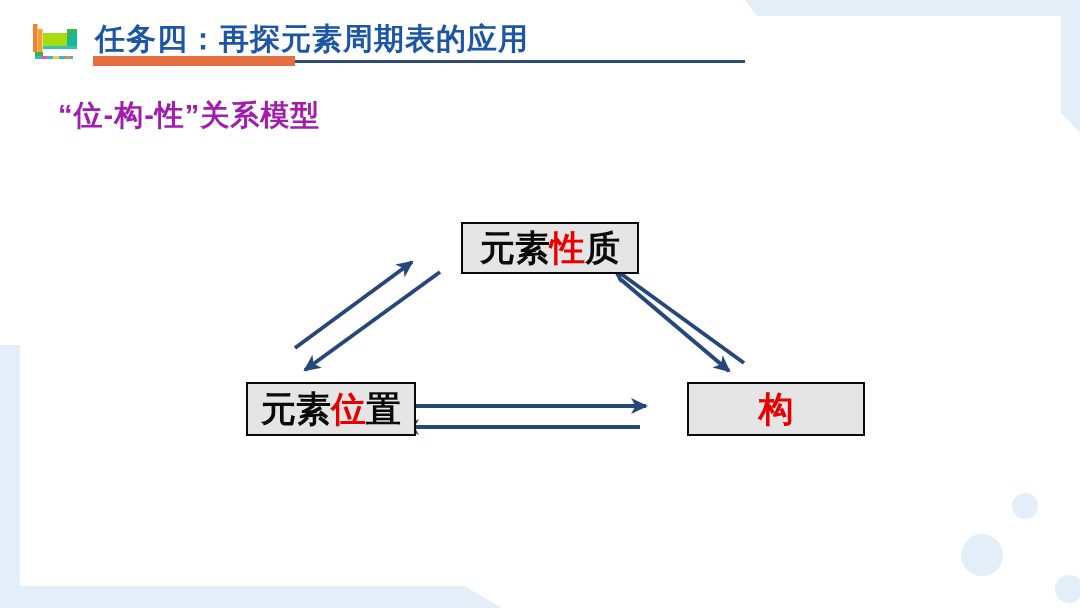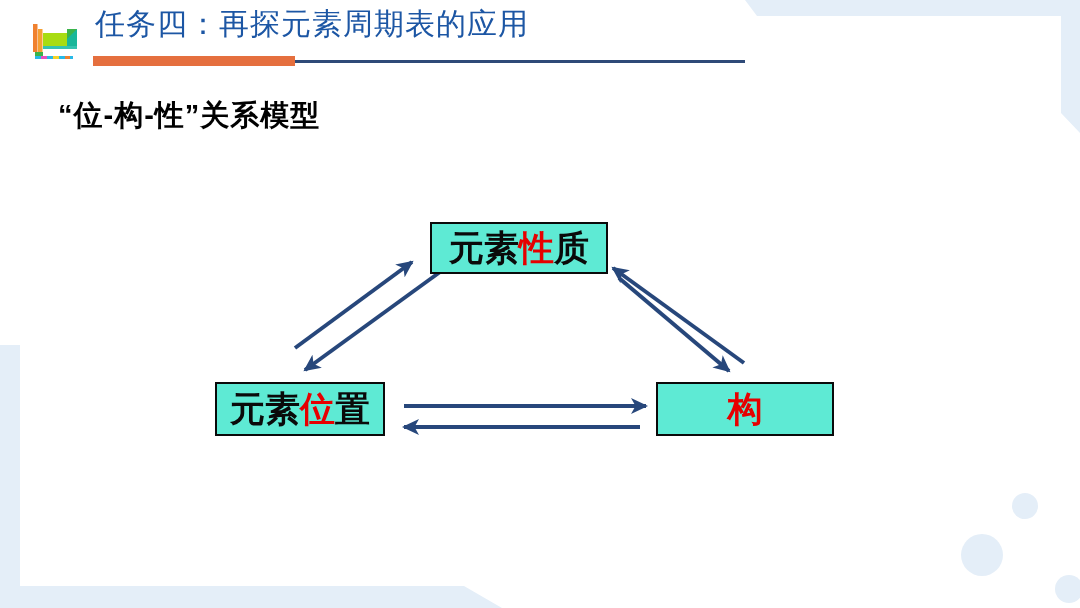--- a/index.html
+++ b/index.html
@@ -11,47 +11,48 @@
     font-family: "Liberation Sans", sans-serif;
   }
   .abs { position: absolute; }
 
   
   #decor-svg { left: 0; top: 0; width: 1080px; height: 608px; pointer-events: none; }
 
   
   #header-icon { left: 33px; top: 22px; width: 44px; height: 40px; }
   #slide-title {
-    left: 95px; top: 4px;
-    font-size: 30px; font-weight: normal;
+    left: 95px; top: 19px;
+    font-size: 30px; font-weight: bold;
     color: #1C56A4;
     letter-spacing: 1px;
     white-space: nowrap;
   }
   #underline-orange { left: 93px; top: 56px; width: 202px; height: 10px; background: #E56F3E; }
   #underline-navy   { left: 295px; top: 60px; width: 450px; height: 3px; background: #2E4A78; }
 
   
   #subtitle {
     left: 58px; top: 96px;
     font-size: 29px; font-weight: bold;
-    color: #000000;
+    color: #a21caf;
     letter-spacing: 1px;
     white-space: nowrap;
   }
 
   
   .node-box {
     position: absolute;
-    background: #5eead4;
+    background: #e5e5e5;
     border: 2px solid #0a0a0a;
     display: flex; align-items: center; justify-content: center;
     font-size: 35px; font-weight: bold;
     color: #0a0a0a;
     white-space: nowrap;
+    margin-left: 31px;
   }
   #node-top          { left: 430px; top: 222px; width: 174px; height: 48px; }
   #node-bottom-left  { left: 215px; top: 382px; width: 166px; height: 50px; }
   #node-bottom-right { left: 656px; top: 382px; width: 174px; height: 50px; }
   .hl { color: #E60000; }
 
   #arrows-svg { left: 0; top: 0; width: 1080px; height: 608px; pointer-events: none; }
 </style>
 </head>
 <body>

